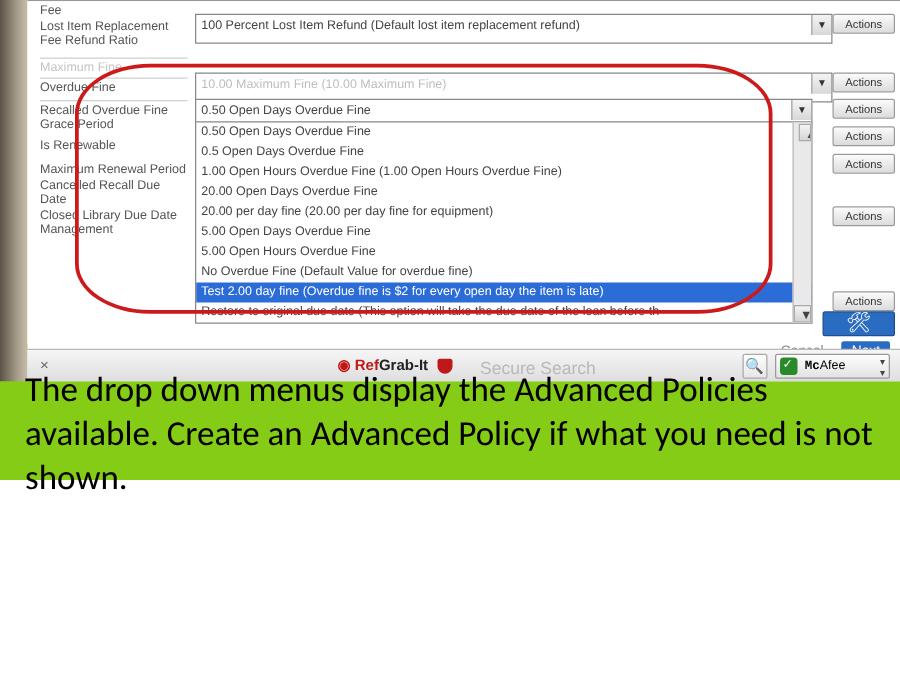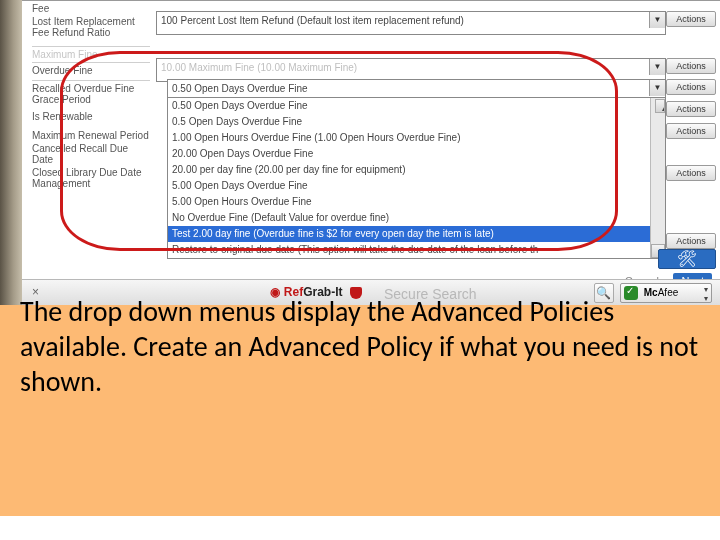--- a/index.html
+++ b/index.html
@@ -1,17 +1,17 @@
 <!DOCTYPE html>
 <html><head>
 <meta charset="utf-8">
 <style>
   * { box-sizing: border-box; margin: 0; padding: 0; }
   html, body { width: 720px; height: 540px; background: #fff; font-family: Arial, Helvetica, sans-serif; overflow: hidden; }
-  .slide { width: 720px; height: 516px; background: #fdba74; position: relative; }
+  .slide { width: 720px; height: 384px; background: #84cc16; position: relative; }
   .shot-wrap { position: absolute; left: 0; top: 0; width: 720px; height: 305px; }
   .left-strip { position: absolute; left: 0; top: 0; width: 22px; height: 305px; background: linear-gradient(to right, #5a5346 0%, #a39a87 60%, #c6beab 100%); }
   .browser { position: absolute; left: 22px; top: 0; right: 0; height: 305px; background: #fff; border-top: 1px solid #999; }
   .content-area { position: absolute; left: 0; top: 0; right: 0; height: 274px; background: #fff; }
   .labels-col { position: absolute; left: 10px; top: 0; width: 118px; font-size: 10px; color: #555; line-height: 11px; }
   .labels-col div { margin-top: 2px; }
   .form-col { position: absolute; left: 134px; top: 0; right: 54px; font-size: 10px; }
   .select-look { height: 18px; border: 1px solid #888; background: #fff; position: relative; padding: 2px 18px 20px 4px; color: #444; font-size: 10px; line-height: 13px; white-space: nowrap; overflow: hidden; }
   .chev { position: absolute; right: 0; top: 0; width: 16px; height: 16px; border-left: 1px solid #999; background: linear-gradient(#f4f4f4,#d8d8d8); text-align: center; font-size: 8px; color: #333; line-height: 16px; }
   .actions-col { position: absolute; right: 4px; top: 0; width: 50px; }
@@ -29,21 +29,21 @@
   .refgrab { position: absolute; left: 248px; top: 5px; font-size: 12px; font-weight: bold; }
   .refgrab .red { color: #c01818; }
   .refgrab .black { color: #222; }
   .shield { display:inline-block; width:12px; height:12px; background:#c01818; border-radius:2px 2px 6px 6px; vertical-align:middle; margin-left:4px; }
   .secure { position:absolute; left:362px; top:6px; font-size:14px; color:#b8b8b8; }
   .mag { position:absolute; right:106px; top:3px; width:20px; height:20px; border:1px solid #aaa; background:linear-gradient(#fefefe,#e6e6e6); border-radius:2px; text-align:center; line-height:18px; font-size:12px; }
   .mcafee { position:absolute; right:8px; top:3px; height:20px; width:92px; border:1px solid #9a9a9a; border-radius:2px; background:linear-gradient(#fdfdfd,#e3e3e3); font-size:10px; }
   .mcafee .badge { display:inline-block; width:14px; height:14px; background:#2a8a2a; border-radius:3px; margin:2px 3px 0 3px; vertical-align:top; position:relative; }
   .mcafee .badge:after { content:"✓"; color:#fff; font-size:10px; position:absolute; left:2px; top:-1px; }
   .mcafee .txt { display:inline-block; vertical-align:top; margin-top:3px; }
-  .mcafee .m { font-weight:bold; }
+  .mcafee .m { font-weight:bold;font-family:Liberation Mono, monospace; }
   .mcafee .carets { float:right; font-size:8px; line-height:9px; margin:1px 3px 0 0; color:#444; }
   .caption { position: absolute; left: 20px; right: 20px; top: 294px; font-family: Calibri, Arial, sans-serif; font-size: 28px; line-height: 35px; color: #000; }
   .hr-row { border-top:1px solid #cfcfcf; height:1px; }
 </style>
 </head>
 <body>
 
 <div class="slide">
   <div class="shot-wrap">
     <div class="left-strip"></div>
@@ -73,21 +73,21 @@
           <div class="select-look" style="position:absolute; left:0; right:0; top:10px;">
             <span>100 Percent Lost Item Refund (Default lost item replacement refund)</span>
             <span class="chev">▼</span>
           </div>
 
           <div class="select-look" style="position:absolute; left:0; right:0; top:57px;">
             <span style="opacity:.35">10.00 Maximum Fine (10.00 Maximum Fine)</span>
             <span class="chev">▼</span>
           </div>
 
-          <div style="position:absolute; left:0; right:0; top:78px;margin-left:11px;">
+          <div style="position:absolute; left:0; right:16px; top:78px;">
             <div class="select-look">
               <span>0.50 Open Days Overdue Fine</span>
               <span class="chev">▼</span>
             </div>
             <div class="dropdown-open" id="dd">
               <div class="dd-scroll">
                 <div class="dd-scroll-btn">▲</div>
                 <div class="dd-scroll-btn" style="position:absolute;bottom:0;left:0;right:0">▼</div>
               </div>
             <div>0.50 Open Days Overdue Fine</div>

